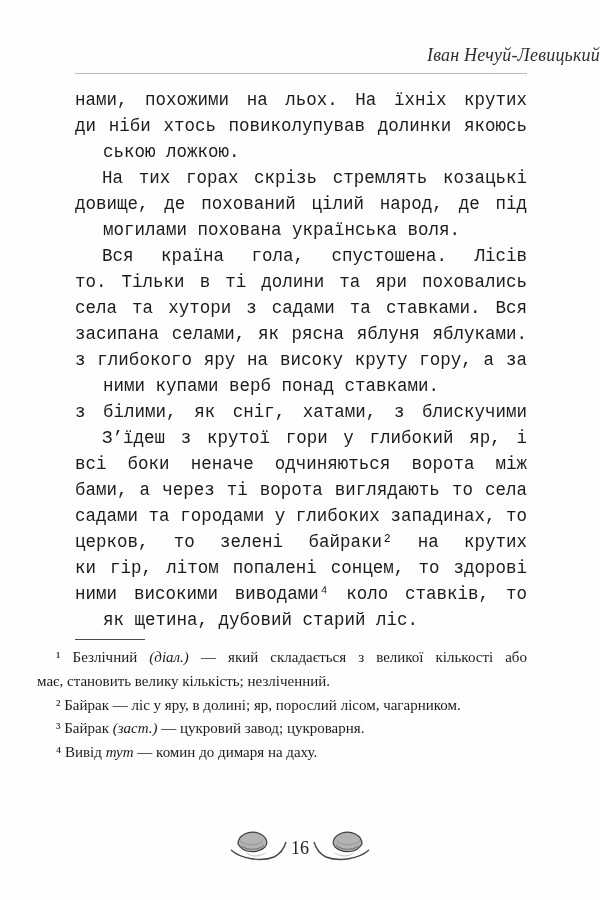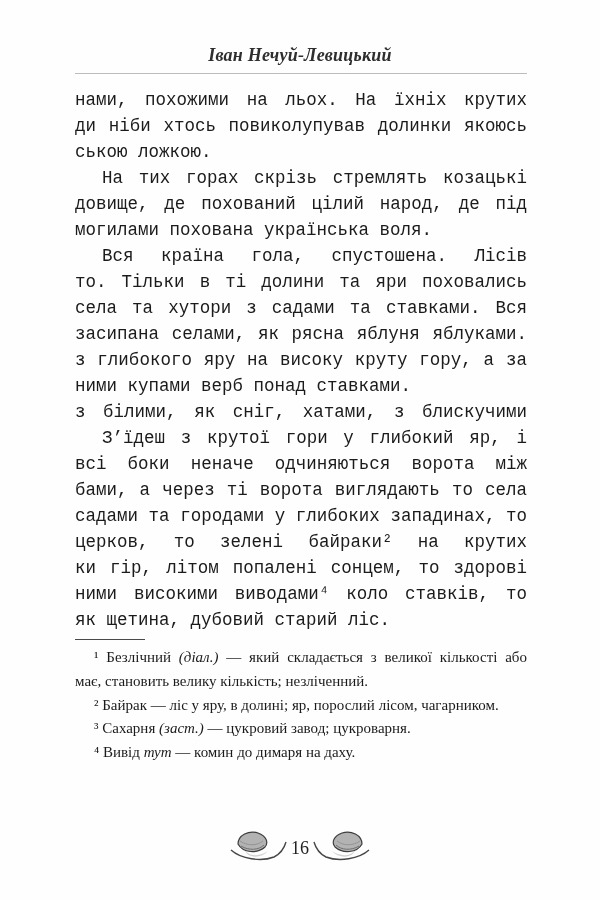--- a/index.html
+++ b/index.html
@@ -4,32 +4,32 @@
 <style>
   html,body{margin:0;padding:0;background:#ffffff;}
   .page{
     position:relative;
     width:600px;height:900px;
     background:#fefefe;
     overflow:hidden;
     font-family:"Liberation Serif","DejaVu Serif",serif;
     color:#1b1b1b;
   }
-  .header{padding-top:45px;text-align:center;font-weight:bold;}
+  .header{padding-top:45px;text-align:right;}
   .author{font-style:italic;font-size:18px;color:#2e2e2e;letter-spacing:.2px;}
   .hrule{margin:7px 73px 0 75px;height:1px;background:#bcbcbc;}
   .body{margin:13px 73px 0 75px;font-family:Liberation Mono, monospace;}
   .ln{
     font-size:17.5px;line-height:26px;height:26px;overflow:hidden;
     text-align:justify;text-align-last:justify;
   }
-  .ln.last{text-align-last:left;}
+  .ln.last{text-align-last:left;margin-left:28px;}
   .ln.ind{text-indent:27px;}
   .fnrule{margin:6px 0 0 75px;width:70px;height:1px;background:#4a4a4a;}
-  .fns{margin:6px 73px 0 75px;}
+  .fns{margin:6px 73px 0 37px;}
   .fline{font-size:15px;line-height:23.5px;}
   .fline.indf{text-indent:19px;}
   .fline.just{text-align:justify;text-align-last:justify;height:24px;overflow:hidden;}
   .it{font-style:italic;text-align:center;}
   .footer{
     position:absolute;top:829px;left:0;width:100%;
     display:flex;justify-content:center;align-items:flex-start;gap:3px;
   }
   .pageno{font-size:18px;color:#222;margin-top:9px;}
   .orn svg{display:block;}
@@ -76,21 +76,21 @@
       <div class="ln last">як щетина, дубовий старий ліс.</div>
     </div>
   </div>
 
   <div class="fnrule"></div>
 
   <div class="fns">
     <div class="fline just indf"><span>¹ Безлічний </span><span class="it">(діал.)</span><span> — який складається з великої кількості або</span></div>
     <div class="fline">має, становить велику кількість; незліченний.</div>
     <div class="fline indf">² Байрак — ліс у яру, в долині; яр, порослий лісом, чагарником.</div>
-    <div class="fline indf"><span>³ Сахарня </span><span class="it">(заст.)</span><span> — цукровий завод; цукроварня.</span></div>
+    <div class="fline indf"><span>³ Байрак </span><span class="it">(заст.)</span><span> — цукровий завод; цукроварня.</span></div>
     <div class="fline indf"><span>⁴ Вивід </span><span class="it">тут</span><span> — комин до димаря на даху.</span></div>
   </div>
 
   <div class="footer">
     <span class="orn">
       <svg width="60" height="36" viewBox="0 0 60 36">
         <path d="M3,21 C13,30 33,33 46,28 C52,25 56,20 58,13" fill="none" stroke="#474747" stroke-width="1.4"></path>
         <path d="M17,22 C23,28 33,27 40,22 C34,29 21,30 17,22 Z" fill="#d2d2d2"></path>
         <path d="M10,15 C10,6 21,1 30,4 C38,7 41,13 37,18 C29,25 15,24 10,15 Z" fill="#b3b3b3" stroke="#3d3d3d" stroke-width="1.2"></path>
         <path d="M13,17 C21,22 31,21 36,16" fill="none" stroke="#6f6f6f" stroke-width="1"></path>

